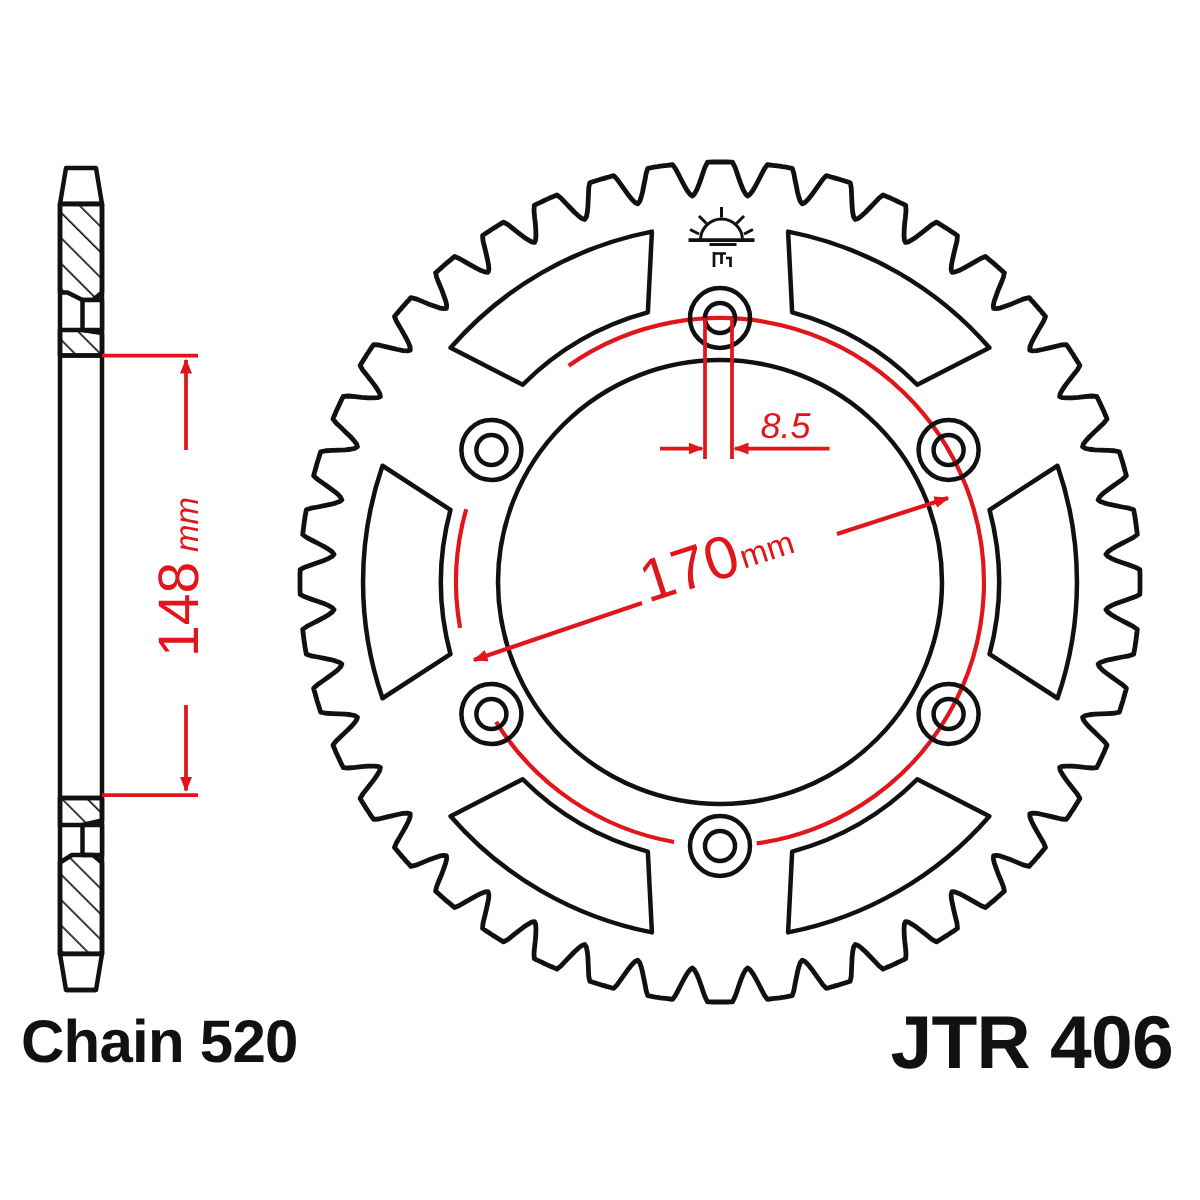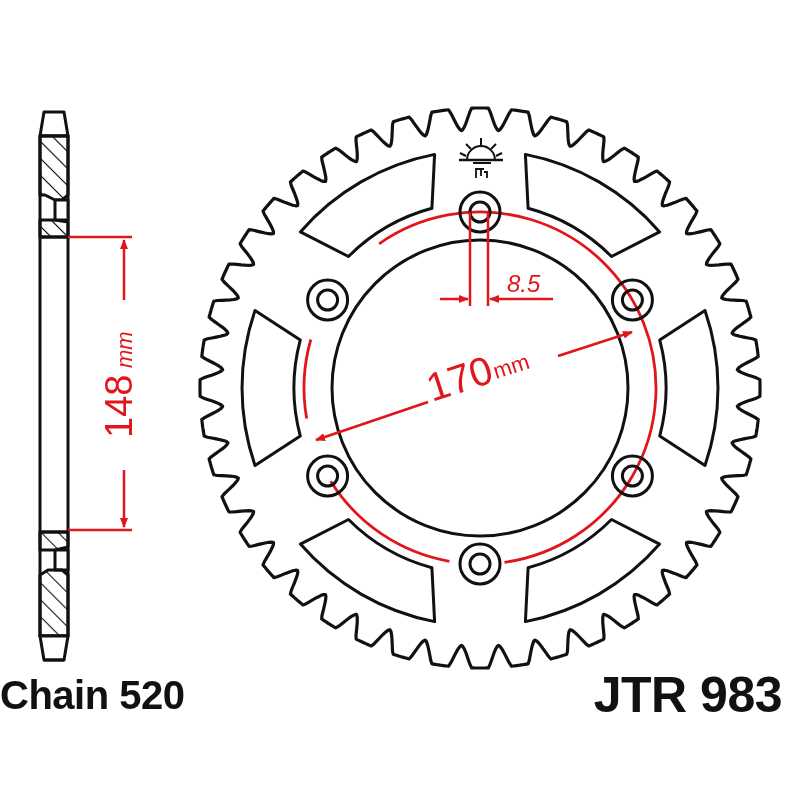--- a/index.html
+++ b/index.html
@@ -1,19 +1,19 @@
 <!DOCTYPE html>
 <html><head>
 <meta charset="utf-8">
 <style>
   html, body { margin: 0; padding: 0; background: #ffffff; }
   body { width: 800px; height: 800px; position: relative; overflow: hidden; font-family: "Liberation Sans", sans-serif; }
   svg { position: absolute; left: 0; top: 0; }
   .label-bold { position: absolute; font-family: "Liberation Sans", sans-serif; font-weight: bold; color: #111; white-space: nowrap; }
-  #chain-label { left: 0; top: 673px; font-size: 40px; letter-spacing: -0.5px; }
+  #chain-label { left: 14px; top: 673px; font-size: 40px; letter-spacing: -0.5px; }
   #part-label { right: 18px; top: 666px; font-size: 50px; letter-spacing: -0.5px; }
 </style>
 </head>
 <body>
 
 <svg width="800" height="800" viewBox="0 0 800 800">
   <defs>
     <pattern id="hatch" patternUnits="userSpaceOnUse" width="12" height="12" patternTransform="rotate(-45)">
       <line x1="0" y1="0" x2="0" y2="12" stroke="#111" stroke-width="2.2"></line>
     </pattern>
@@ -113,13 +113,13 @@
     <line x1="0" y1="-15" x2="0" y2="-22"></line>
     <line x1="-10" y1="-11" x2="-15" y2="-16"></line>
     <line x1="10" y1="-11" x2="15" y2="-16"></line>
     <line x1="-15" y1="-4" x2="-21" y2="-7"></line>
     <line x1="15" y1="-4" x2="21" y2="-7"></line>
     <path d="M-5,8 L-5,18 M-5,9 L3,9 M0,9 L0,16 M3,12 L6,12 L6,18" stroke-width="1.8"></path>
   </g>
 </svg>
 
 <div id="chain-label" class="label-bold">Chain 520</div>
-<div id="part-label" class="label-bold">JTR 983</div>
+<div id="part-label" class="label-bold">JTR 406</div>
 
 </body></html>

